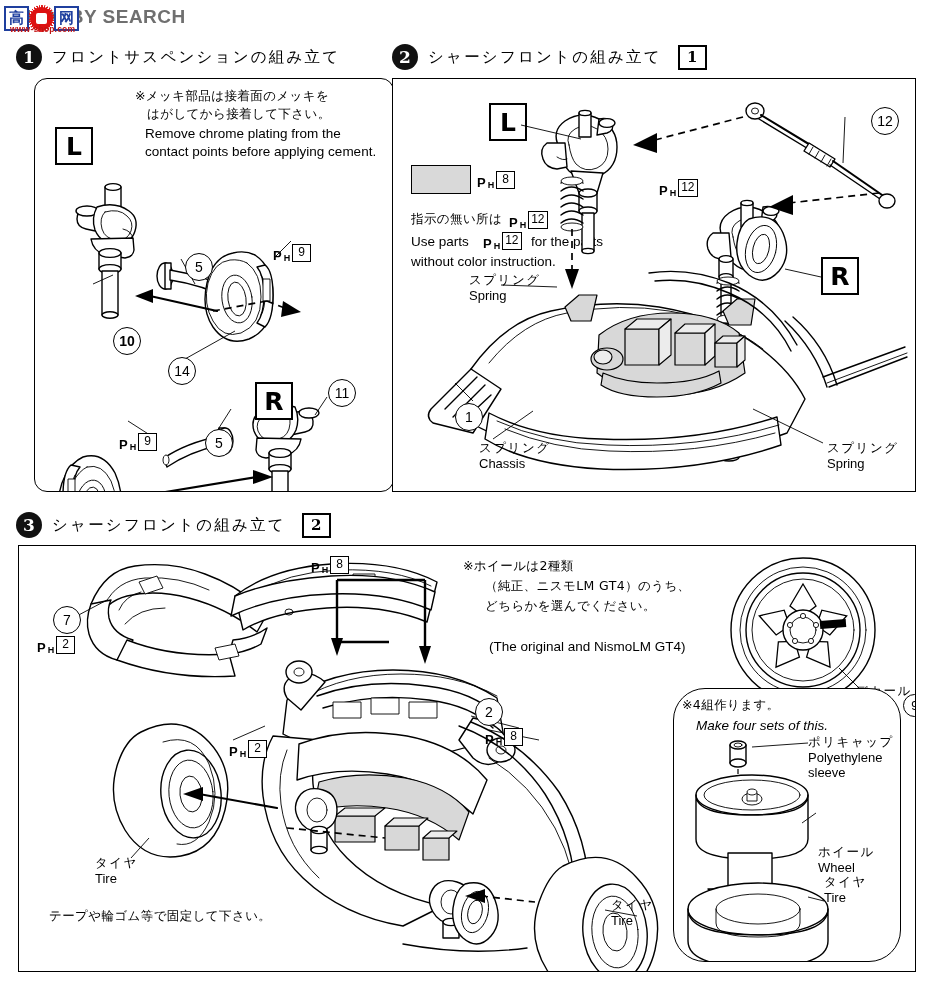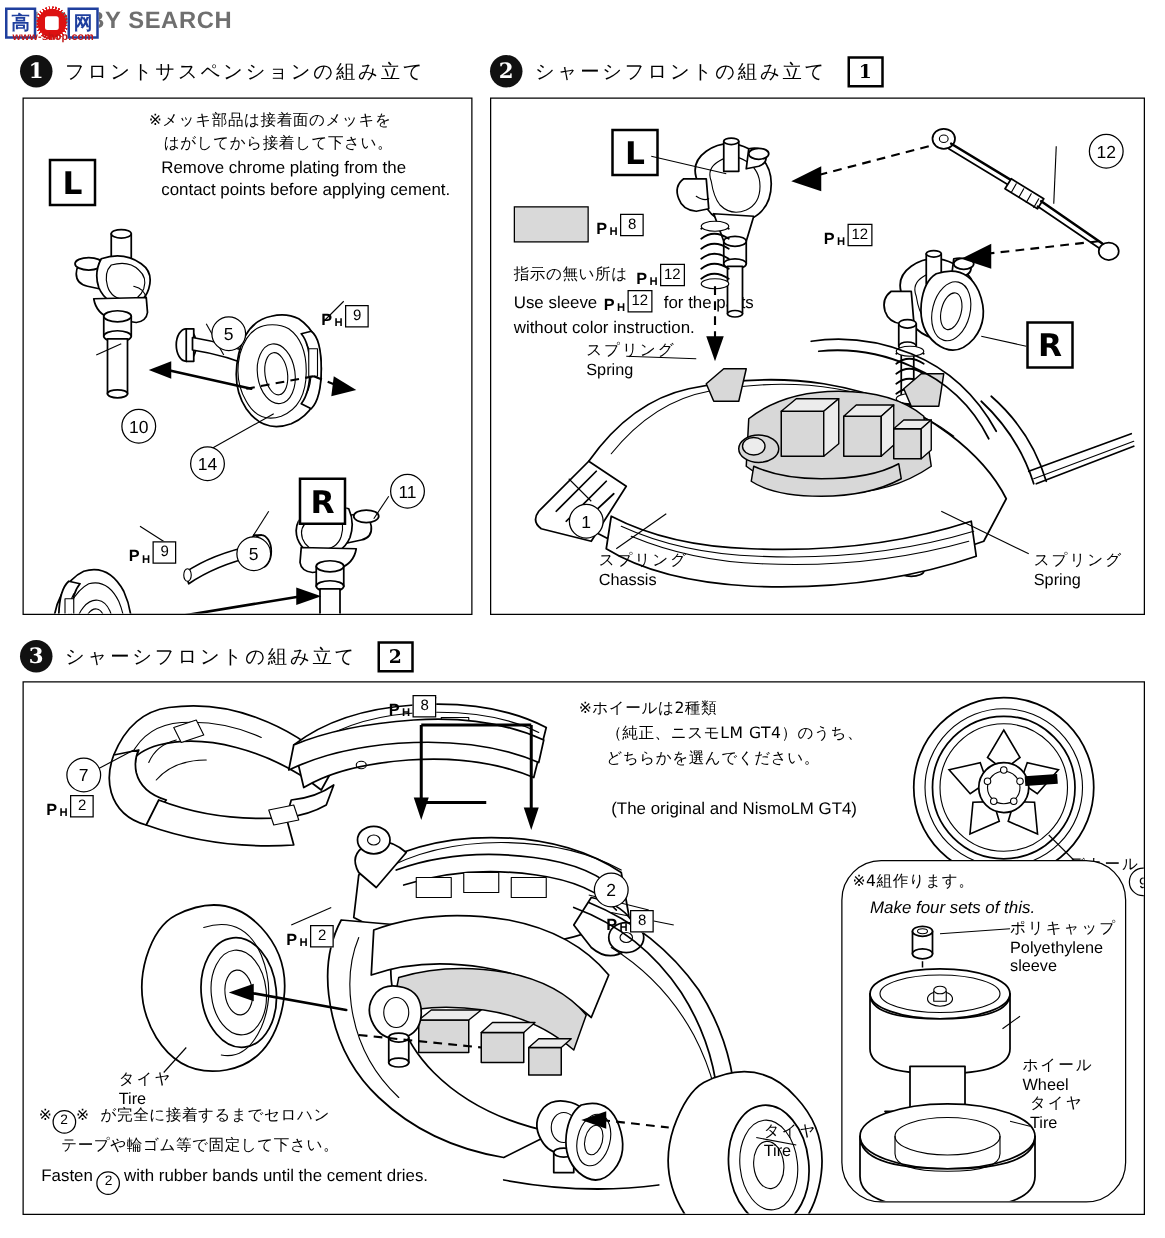--- a/index.html
+++ b/index.html
@@ -125,21 +125,21 @@
     <div class="step-title">シャーシフロントの組み立て</div>
     <div class="sub-box">1</div>
   </div>
 
   <div class="step-head" style="left:16px;top:512px;">
     <div class="step-num">3</div>
     <div class="step-title">シャーシフロントの組み立て</div>
     <div class="sub-box">2</div>
   </div>
 
-  <div class="panel" style="left:18px;top:78px;width:358px;height:412px;">
+  <div class="panel" style="left:34px;top:78px;width:358px;height:412px;border-radius:13px;">
     <div class="panel-inner">
 
       <div class="note jp" style="left:100px;top:9px;">※メッキ部品は接着面のメッキを</div>
       <div class="note jp" style="left:112px;top:27px;">はがしてから接着して下さい。</div>
       <div class="note en" style="left:110px;top:46px;">Remove chrome plating from the</div>
       <div class="note en" style="left:110px;top:64px;">contact points before applying cement.</div>
 
       <div class="lr" style="left:20px;top:48px;">L</div>
 
       <svg width="358" height="412" style="position:absolute;left:0;top:0;">
@@ -224,21 +224,21 @@
         <path class="leader" d="M146,180 L160,205"></path>
         <path class="leader" d="M150,280 L200,252"></path>
         <path class="leader" d="M256,162 L240,178"></path>
         <path class="leader" d="M93,342 L118,358"></path>
         <path class="leader" d="M196,330 L182,352"></path>
         <path class="leader" d="M160,440 L110,424"></path>
         <path class="leader" d="M292,318 L280,336"></path>
       </svg>
 
       <div class="cnum" style="left:150px;top:174px;">5</div>
-      <div class="cnum" style="left:78px;top:248px;">10</div>
+      <div class="cnum" style="left:78px;top:248px;font-weight:bold;">10</div>
       <div class="cnum" style="left:133px;top:278px;">14</div>
       <div class="cnum" style="left:293px;top:300px;">11</div>
 
       <div class="cnum" style="left:170px;top:350px;">5</div>
 
       <div class="lr" style="left:220px;top:303px;">R</div>
 
       <div class="ph" style="left:238px;top:165px;">
         <span class="ph-p">P</span>
         <span class="ph-h">H</span>
@@ -266,21 +266,21 @@
         <span class="ph-h">H</span>
         <span class="ph-n">8</span>
       </div>
 
       <div class="note jp" style="left:18px;top:132px;">指示の無い所は</div>
       <div class="ph" style="left:116px;top:132px;">
         <span class="ph-p">P</span>
         <span class="ph-h">H</span>
         <span class="ph-n">12</span>
       </div>
-      <div class="note en" style="left:18px;top:154px;">Use sleeve</div>
+      <div class="note en" style="left:18px;top:154px;">Use parts</div>
       <div class="ph" style="left:90px;top:153px;">
         <span class="ph-p">P</span>
         <span class="ph-h">H</span>
         <span class="ph-n">12</span>
       </div>
       <div class="note en" style="left:138px;top:154px;">for the parts</div>
       <div class="note en" style="left:18px;top:174px;">without color instruction.</div>
 
       <svg width="522" height="412" style="position:absolute;left:0;top:0;">
 
@@ -569,23 +569,21 @@
 
       <div class="cap" style="left:76px;top:310px;">
         <div class="lbl-jp">タイヤ</div>
         <div class="lbl-en">Tire</div>
       </div>
       <div class="cap" style="left:592px;top:352px;">
         <div class="lbl-jp">タイヤ</div>
         <div class="lbl-en">Tire</div>
       </div>
 
-      <div class="note jp" style="left:12px;top:338px;"><span>※</span><span style="display:inline-block;border:1.3px solid #000;border-radius:50%;width:17px;height:17px;line-height:15px;text-align:center;font-size:11px;font-family:'Liberation Sans',sans-serif;vertical-align:-3px;">2</span><span>※  が完全に接着するまでセロハン</span></div>
       <div class="note jp" style="left:30px;top:362px;">テープや輪ゴム等で固定して下さい。</div>
-      <div class="note en" style="left:14px;top:386px;"><span>Fasten</span><span style="display:inline-block;border:1.3px solid #000;border-radius:50%;width:17px;height:17px;line-height:15px;text-align:center;font-size:11px;vertical-align:-3px;margin:0 3px;">2</span><span>with rubber bands until the cement dries.</span></div>
 
       <svg width="200" height="160" style="position:absolute;left:688px;top:8px;">
         <circle class="fw" cx="96" cy="76" r="72"></circle>
         <circle class="ln-t" cx="96" cy="76" r="63"></circle>
         <circle class="fw" cx="96" cy="76" r="57"></circle>
         <circle class="ln-t" cx="96" cy="76" r="51"></circle>
         <g stroke="#000" stroke-width="1.3" fill="#fff">
           <path d="M96,30 l13,22 l-13,10 l-13,-10 z" transform="rotate(0 96 76)"></path>
           <path d="M96,30 l13,22 l-13,10 l-13,-10 z" transform="rotate(72 96 76)"></path>
           <path d="M96,30 l13,22 l-13,10 l-13,-10 z" transform="rotate(144 96 76)"></path>

